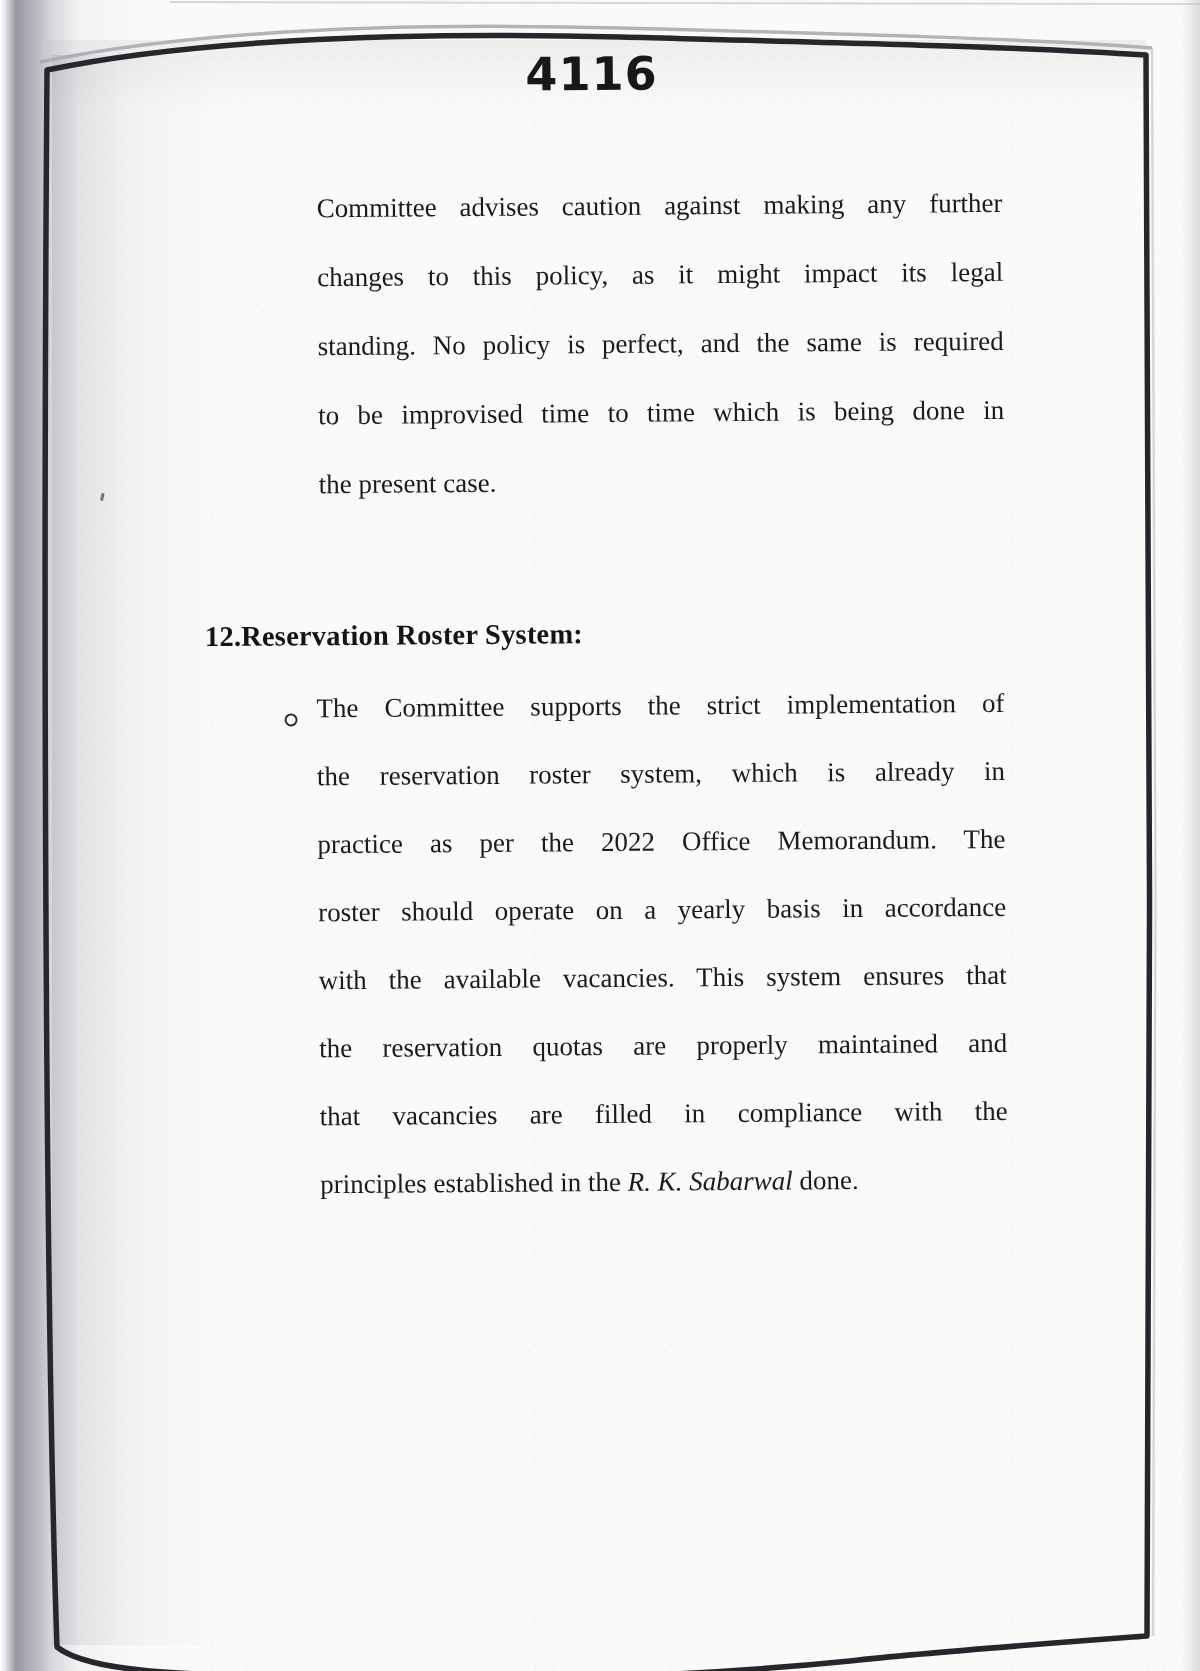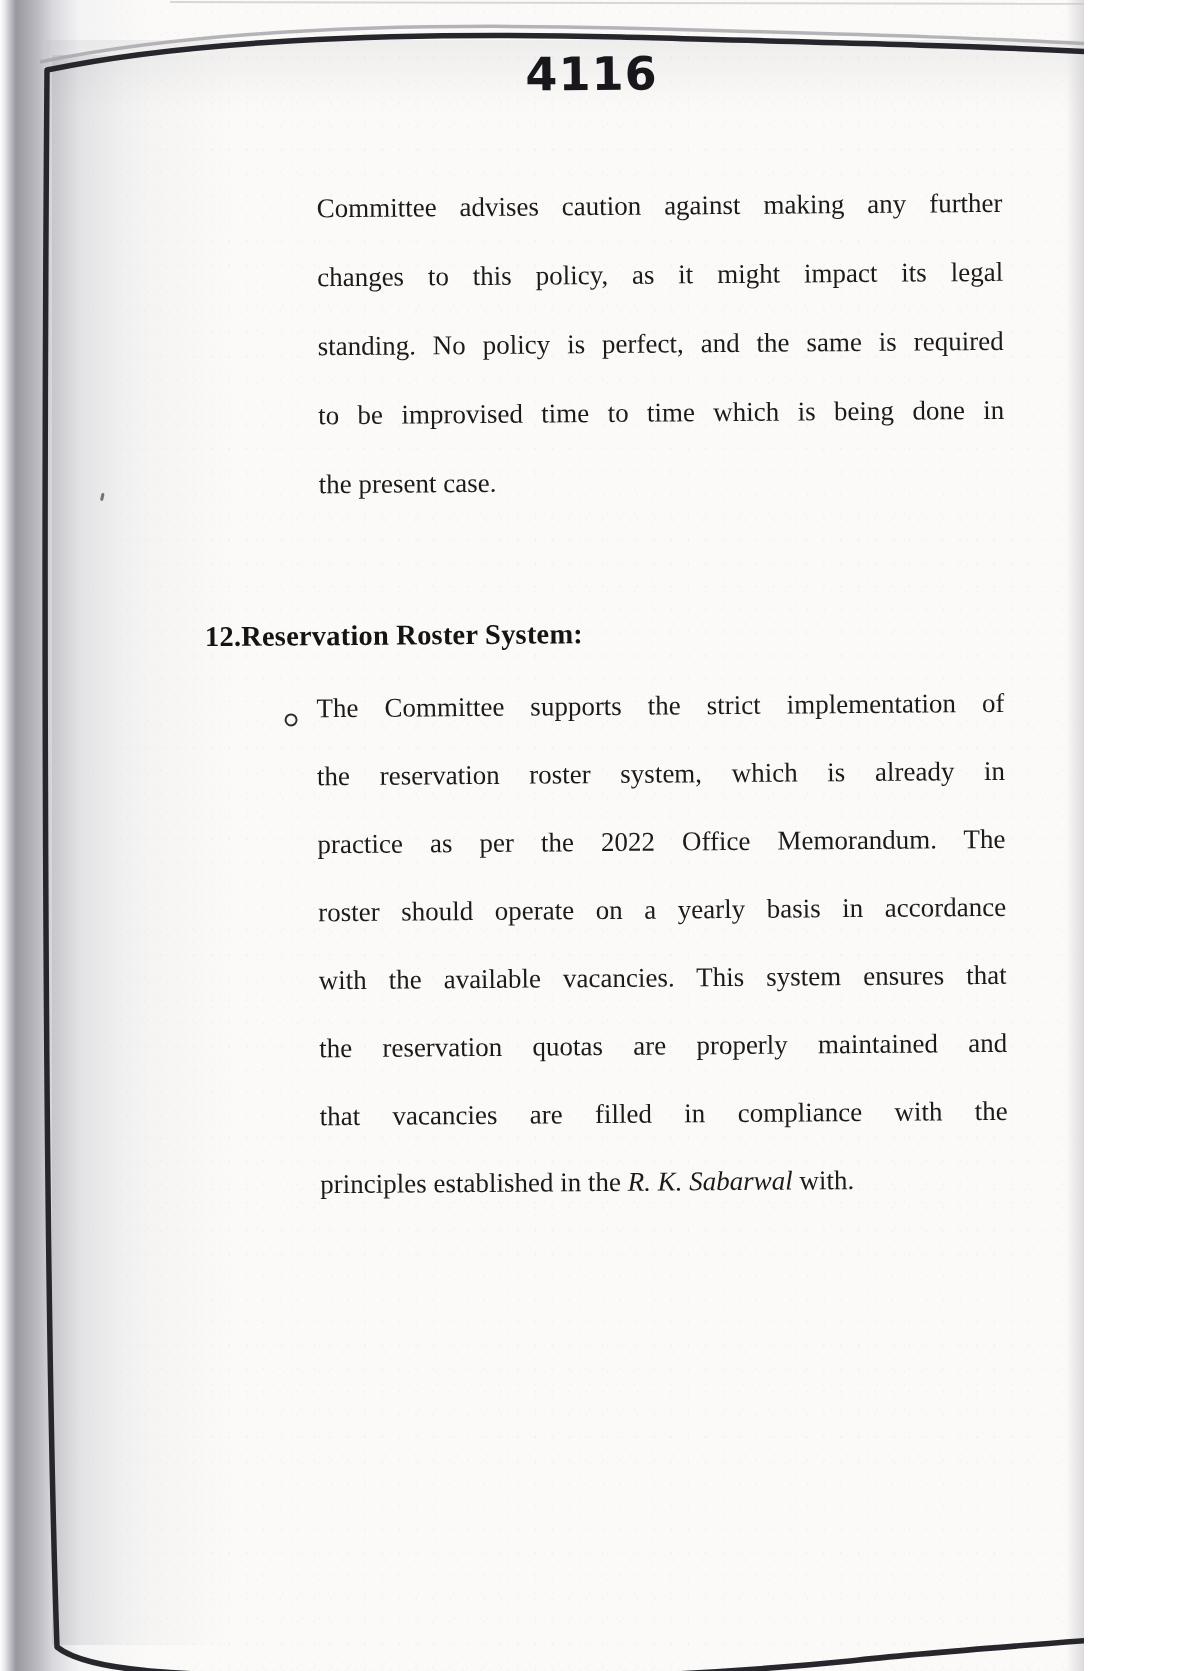--- a/index.html
+++ b/index.html
@@ -2,21 +2,21 @@
 <html><head>
 <meta charset="utf-8">
 <style>
   html, body {
     margin: 0; padding: 0;
     background: #ffffff;
     font-family: "Liberation Serif", "DejaVu Serif", serif;
   }
   #scan-root {
     position: relative;
-    width: 1084px; height: 1671px;
+    width: 1200px; height: 1671px;
     overflow: hidden;
     background-color: #fbfaf8;
     background-image:
       radial-gradient(rgba(214,160,150,0.055) 1px, rgba(0,0,0,0) 1px),
       radial-gradient(rgba(120,120,130,0.045) 1px, rgba(0,0,0,0) 1px);
     background-size: 9px 13px, 17px 23px;
   }
   
   .left-shadow {
     position: absolute; left: 0; top: 0; width: 150px; height: 100%;
@@ -127,18 +127,18 @@
 
     <div id="bullet-text" class="para">
       <div class="jl">The Committee supports the strict implementation of</div>
       <div class="jl">the reservation roster system, which is already in</div>
       <div class="jl">practice as per the 2022 Office Memorandum. The</div>
       <div class="jl">roster should operate on a yearly basis in accordance</div>
       <div class="jl">with the available vacancies. This system ensures that</div>
       <div class="jl">the reservation quotas are properly maintained and</div>
       <div class="jl">that vacancies are filled in compliance with the</div>
       <div class="ll">
-        <span>principles established in the </span><span class="italic">R. K. Sabarwal</span><span> with.</span>
+        <span>principles established in the </span><span class="italic">R. K. Sabarwal</span><span> done.</span>
       </div>
     </div>
 
   </div>
 </div>
 
 </body></html>

